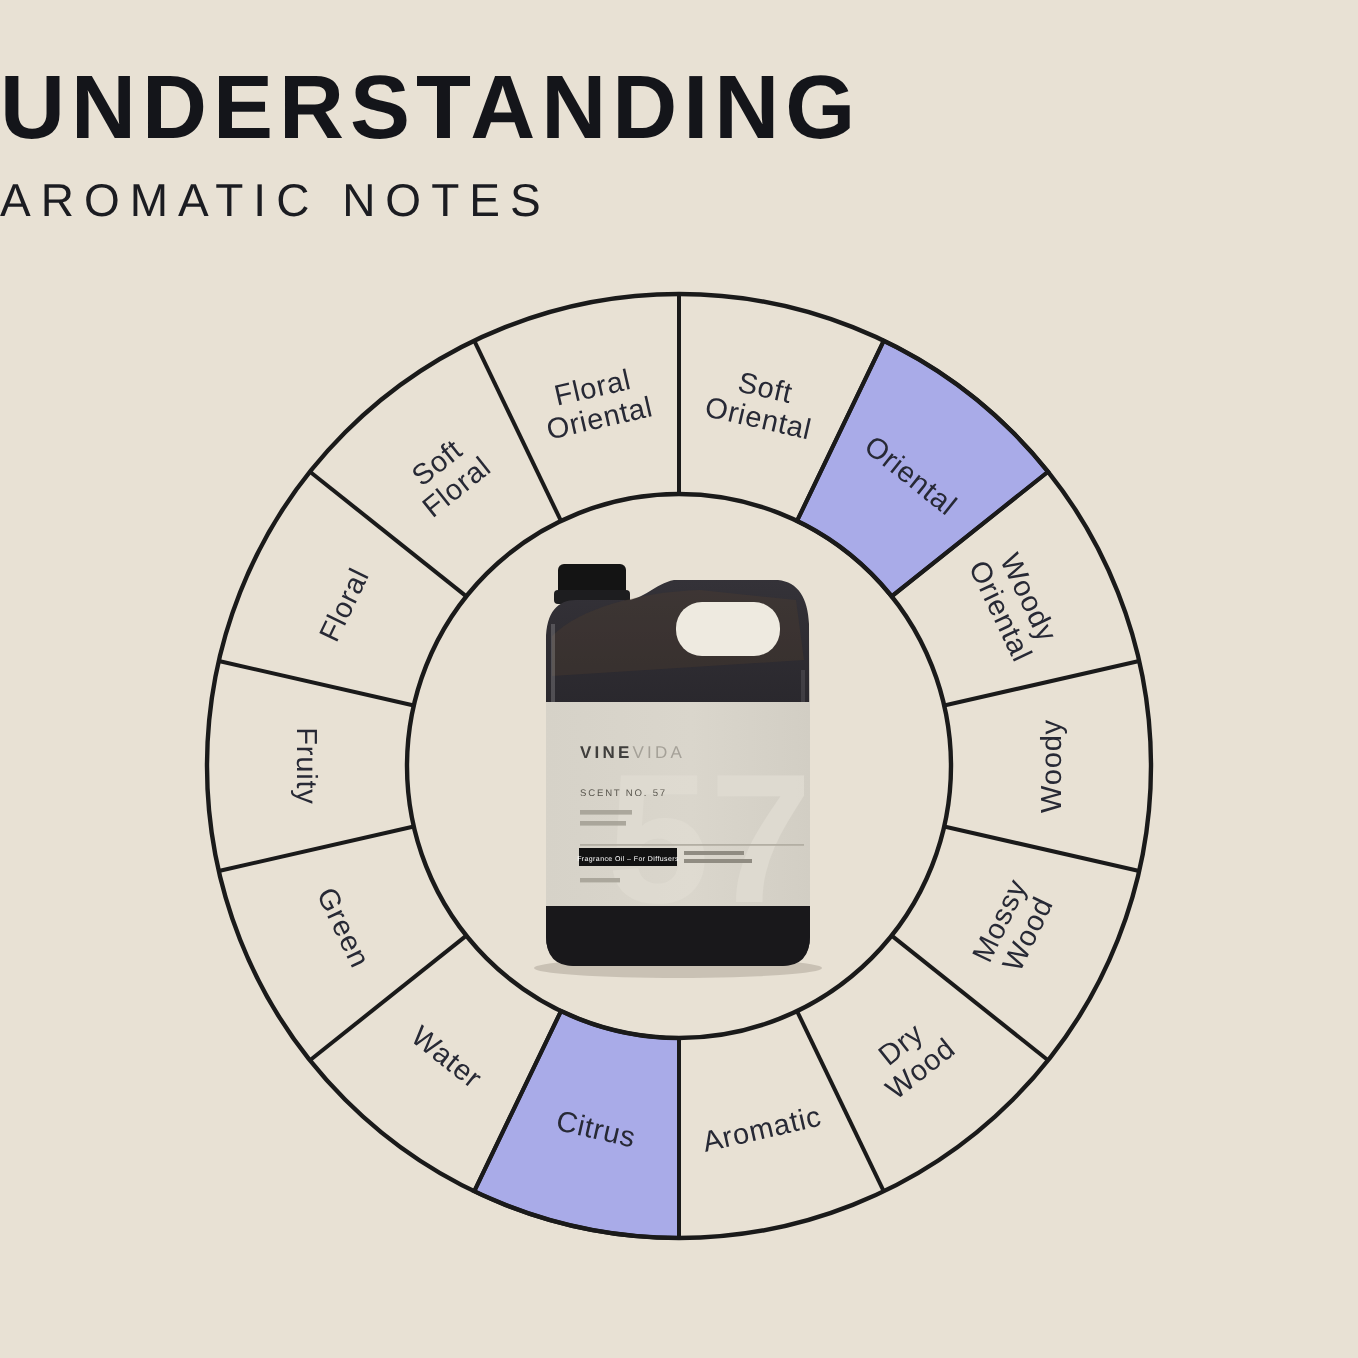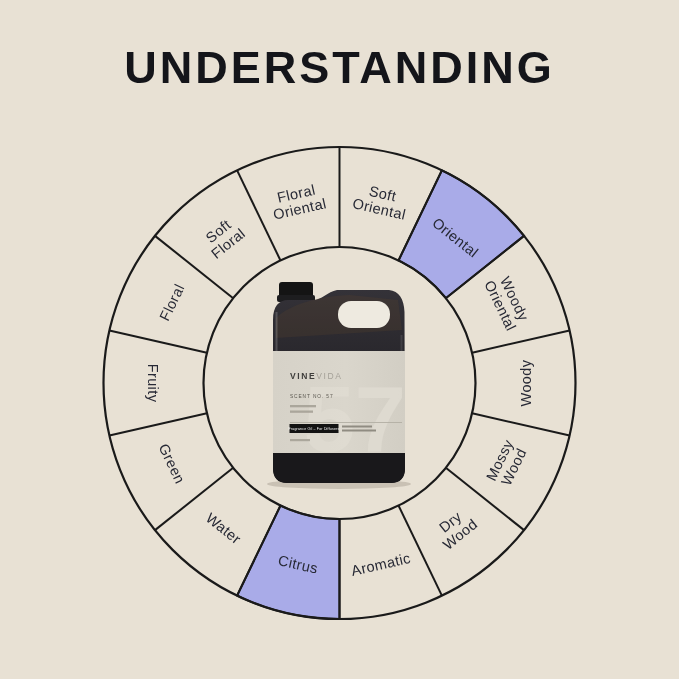--- a/index.html
+++ b/index.html
@@ -5,22 +5,22 @@
   html,body{margin:0;padding:0;}
   .stage{
     position:relative;
     width:679px;height:679px;
     background:#e8e1d4;
     overflow:hidden;
     font-family:"Liberation Sans",sans-serif;
   }
   .titles{
     position:absolute;top:0;left:0;right:0;
-    text-align:center;
-    padding-top:45px;
+    text-align:left;
+    padding-top:31px;
     z-index:2;
   }
   .titles h1{
     margin:0;
     font-size:45px;line-height:1;
     font-weight:700;
     letter-spacing:3px;
     color:#14151a;
   }
   .titles h2{
@@ -33,20 +33,21 @@
   svg.scene{position:absolute;left:0;top:0;z-index:1;}
   .seg-label{font-family:"Liberation Sans",sans-serif;}
 </style>
 </head>
 <body>
 
 <div class="stage">
 
   <div class="titles">
     <h1>UNDERSTANDING</h1>
+    <h2>AROMATIC NOTES</h2>
   </div>
 
   <svg class="scene" width="679" height="679" viewBox="0 0 679 679">
 
     <defs>
       <linearGradient id="bodyGrad" x1="0" y1="0" x2="0" y2="1">
         <stop offset="0" stop-color="#343238"></stop>
         <stop offset="0.45" stop-color="#262429"></stop>
         <stop offset="1" stop-color="#1f1e22"></stop>
       </linearGradient>

